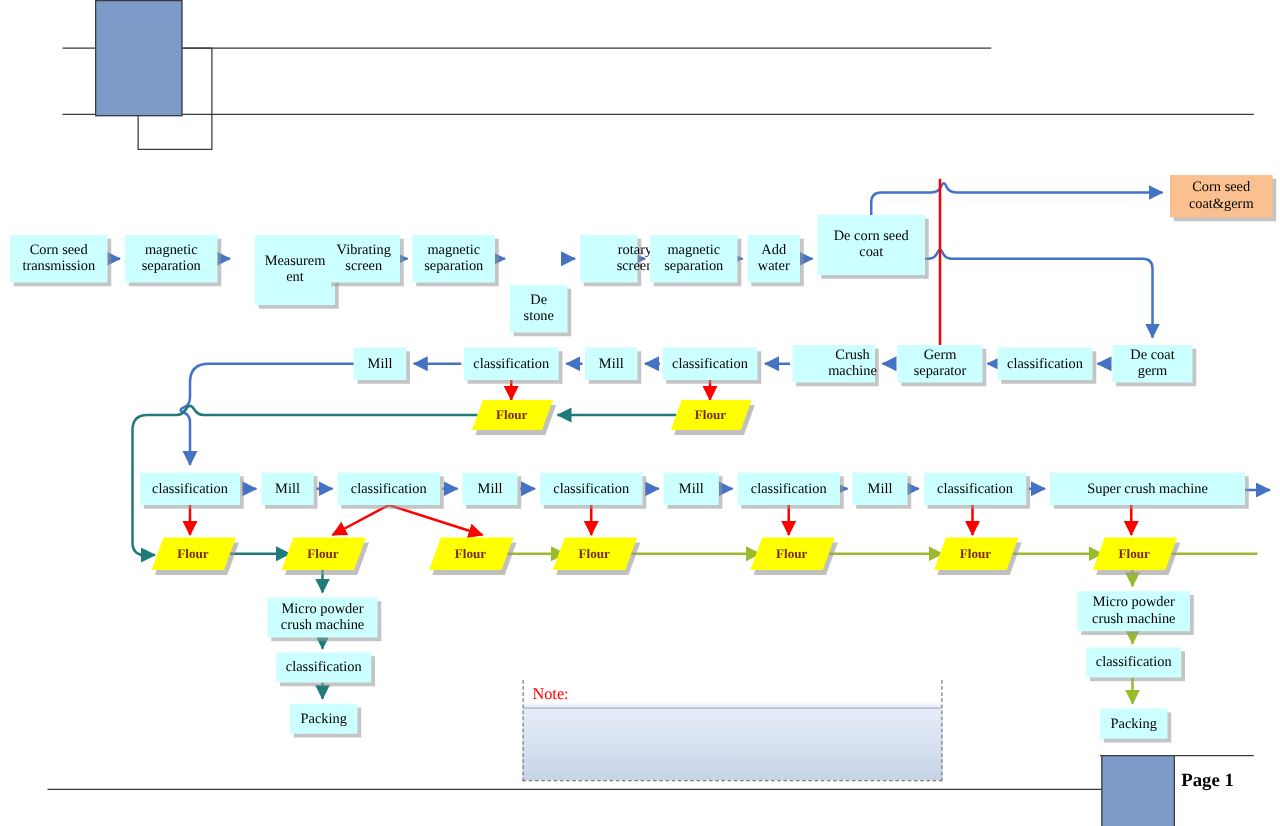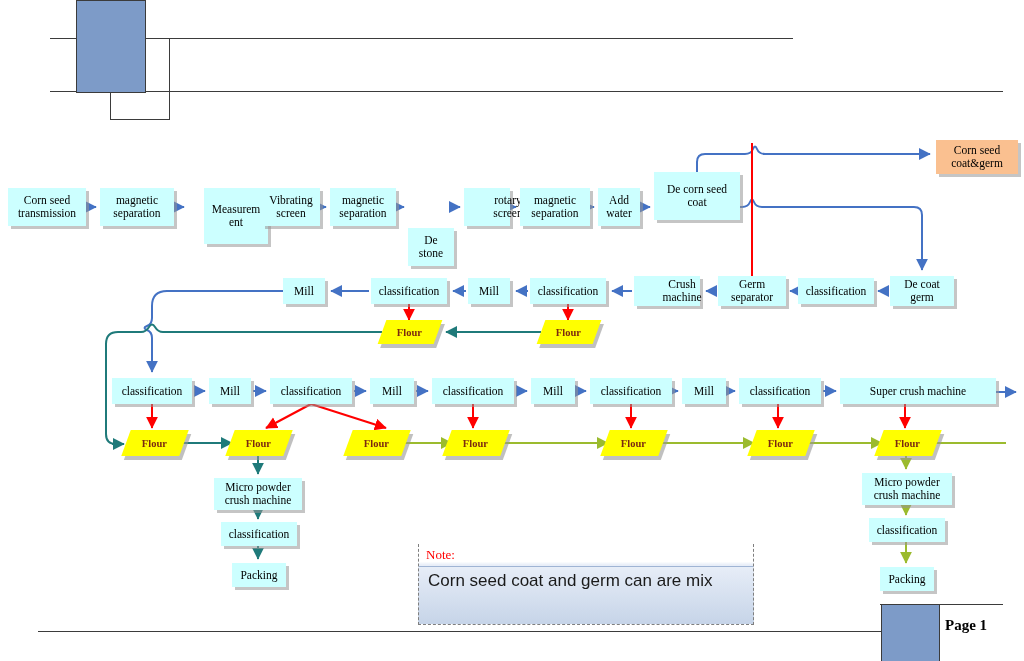--- a/index.html
+++ b/index.html
@@ -400,20 +400,19 @@
         <span>Flour</span>
       </div>
       <div class="flour" style="left: 879px; top: 430px; width: 58px; height: 26px;">
         <span>Flour</span>
       </div>
     </div>
 
   <div id="note"></div>
   <div id="note-rule"></div>
   <div id="note-label">Note:</div>
-  <div id="note-text">Corn seed coat and germ can are mix</div>
 
   <div class="ftr-line" style="left:38px;top:631px;width:852px;"></div>
   <div class="ftr-line" style="left:880px;top:604px;width:123px;"></div>
   <div class="hdr-sq-fill" style="left:881px;top:604px;width:57px;height:57px;"></div>
   <div id="page-num">Page 1</div>
 
 </div>
 
 </body></html>

